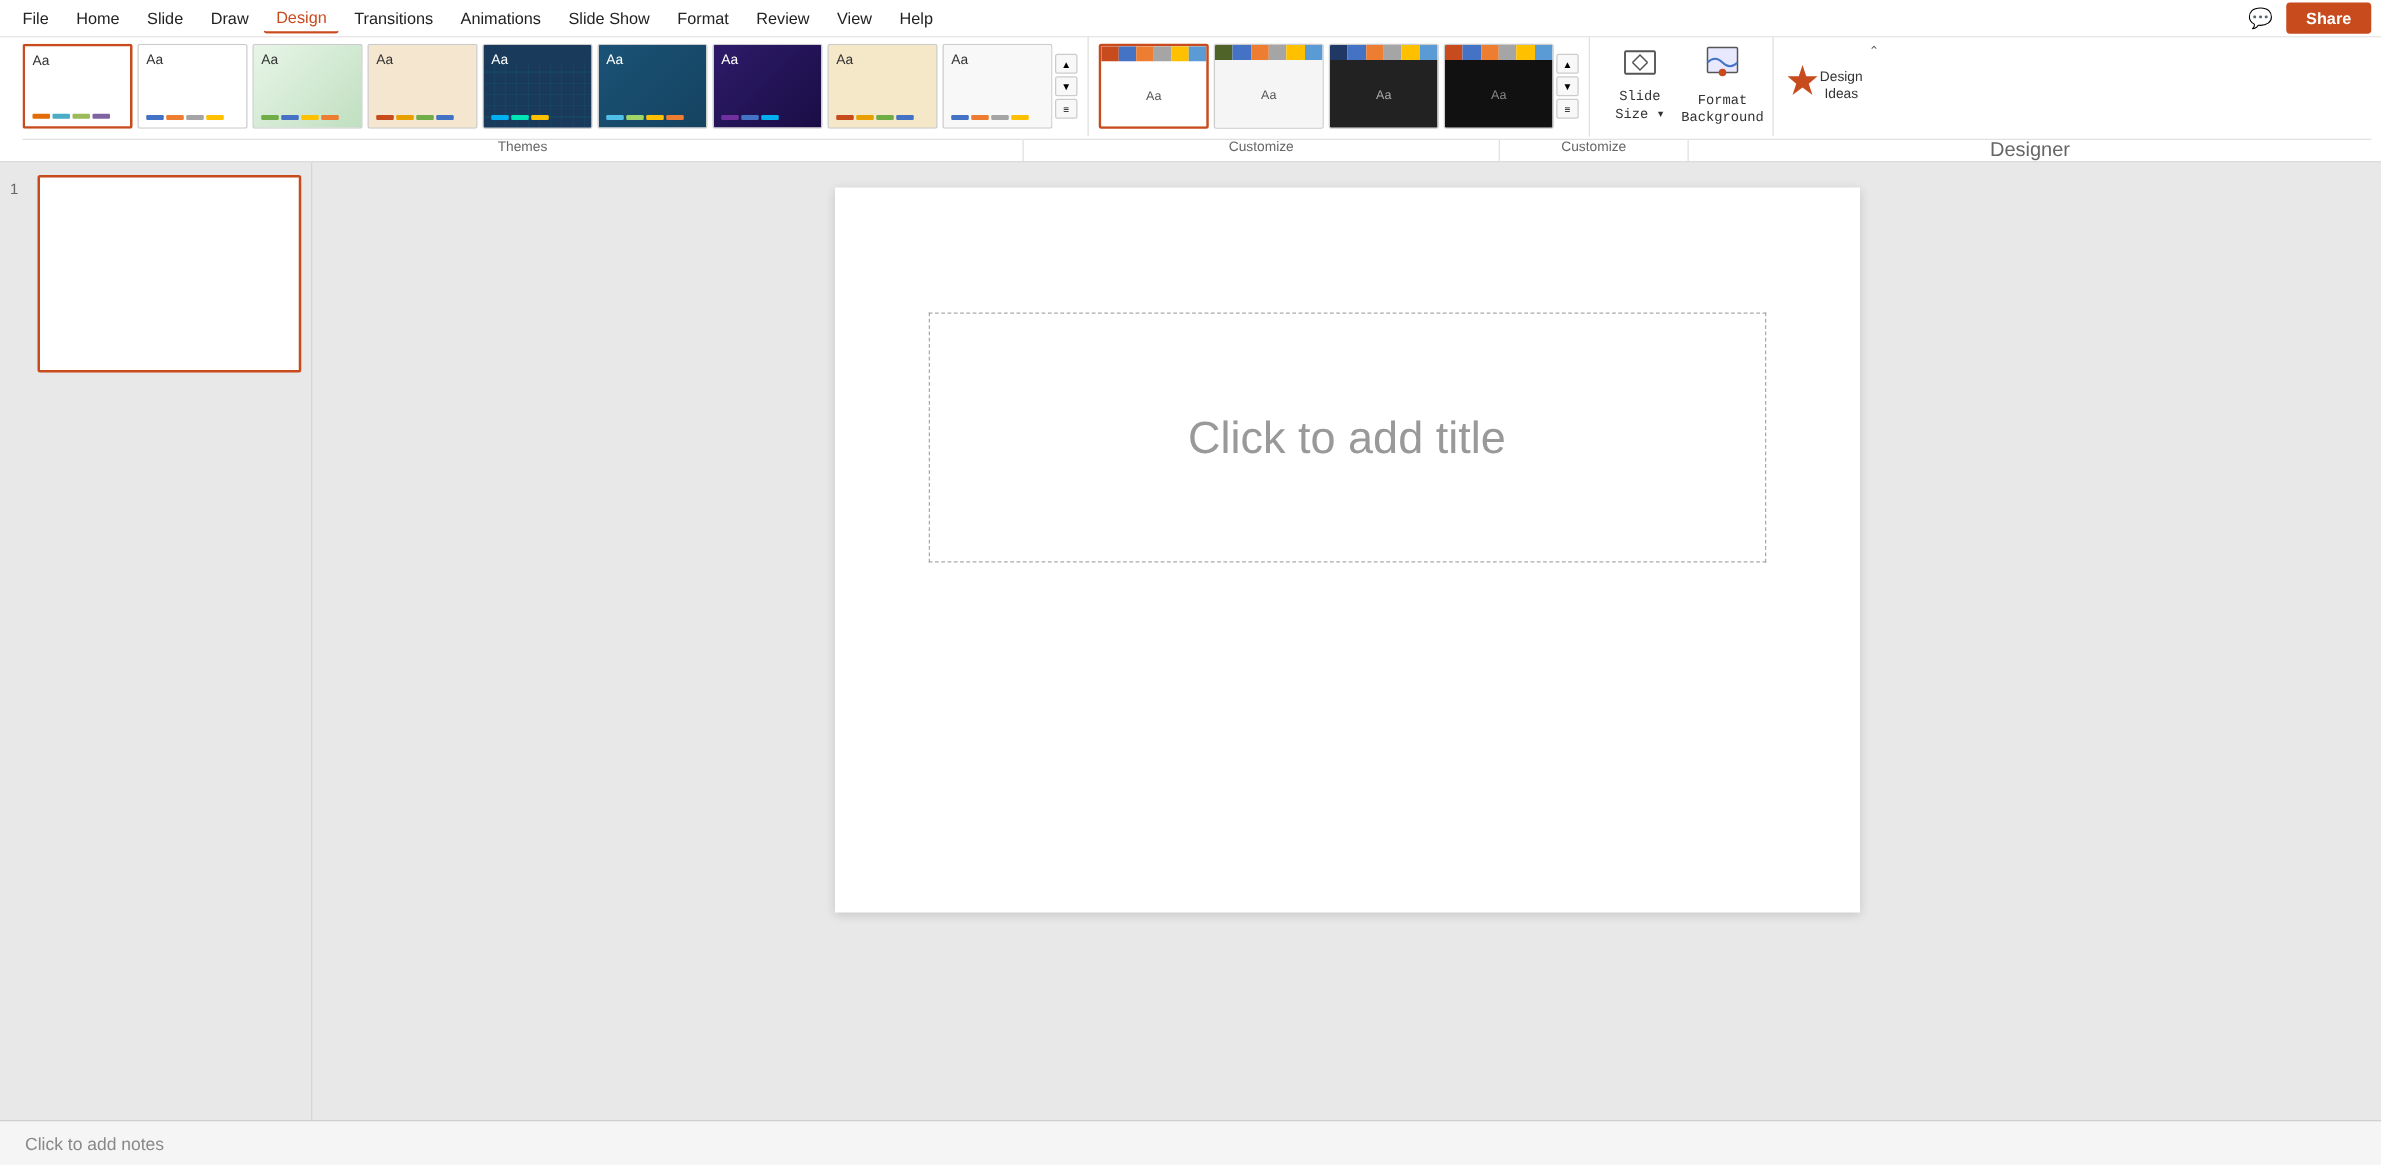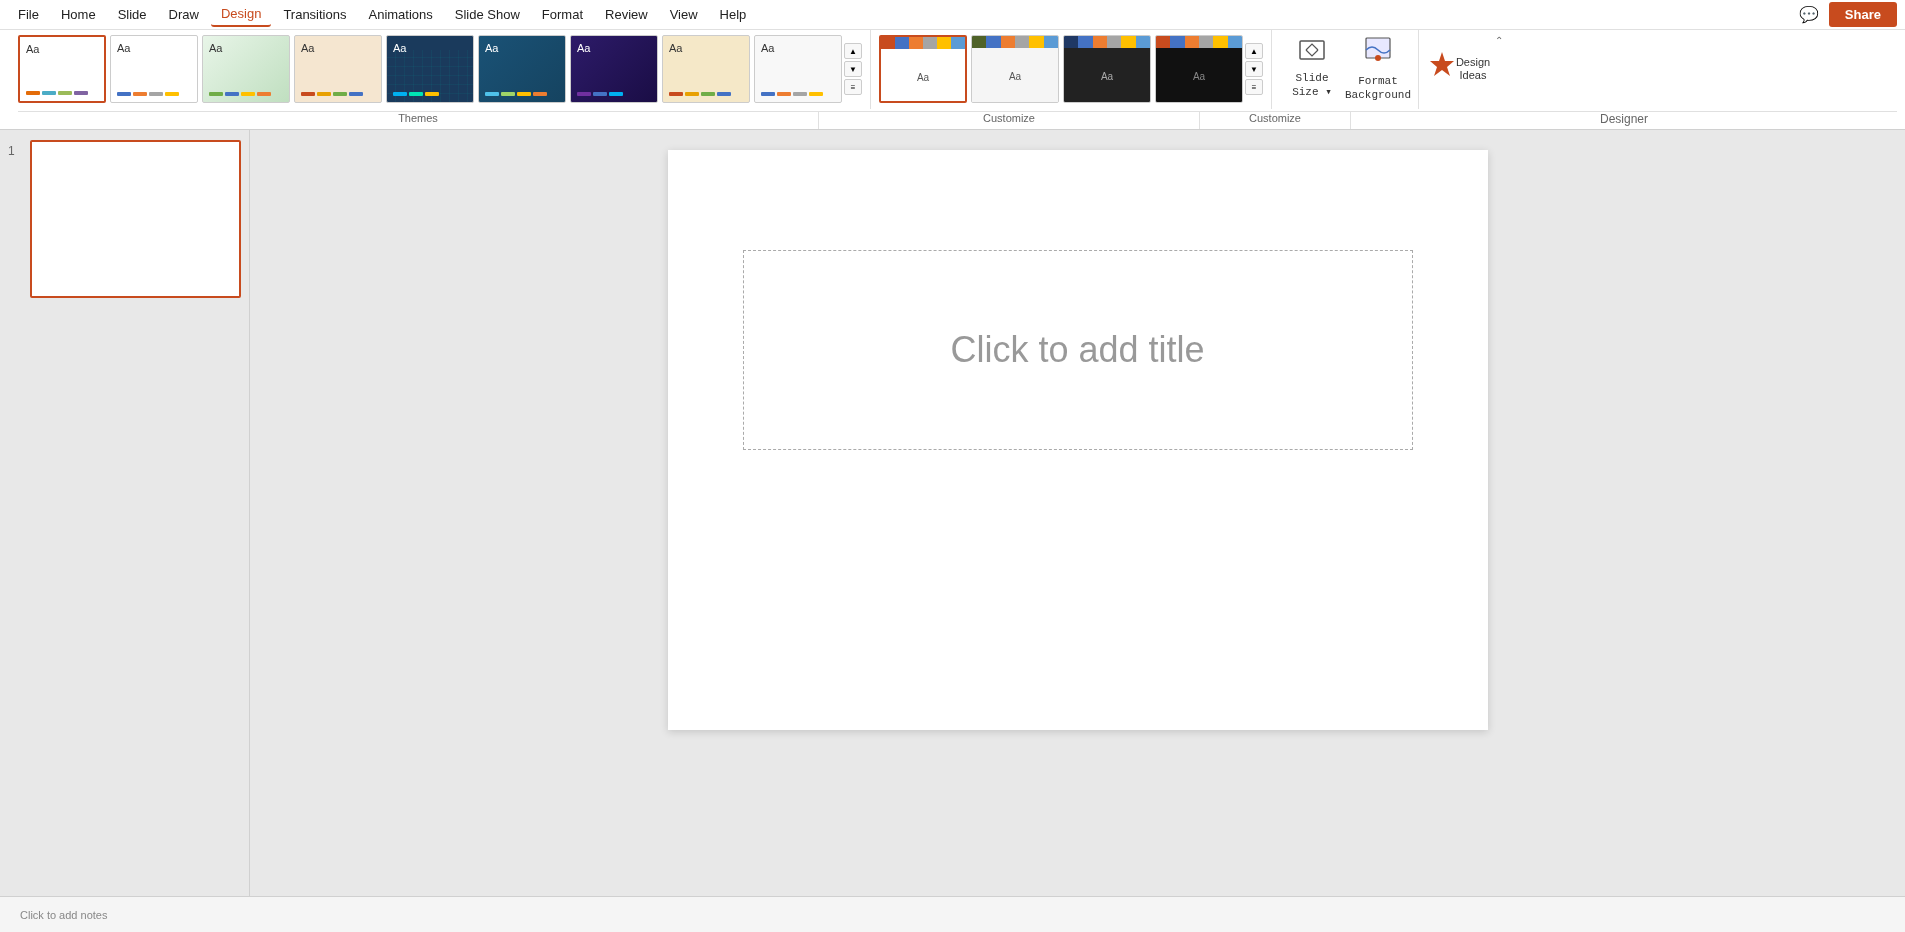--- a/index.html
+++ b/index.html
@@ -230,21 +230,21 @@
     
     .notes-area {
       background: #f5f5f5;
       height: 36px;
       border-top: 1px solid #d0d0d0;
       display: flex;
       align-items: center;
       padding: 0 20px;
     }
     .notes-text {
-      font-size: 11px;
+      font-size: 14px;
       color: #888;
     }
 
     .variant-body { height: 56px; display: flex; align-items: center; justify-content: center; padding: 4px; }
     .variant-body span { font-size: 11px; color: #666; }
   </style>
 </head>
 <body>
 
 <div class="menu-bar">
@@ -480,21 +480,21 @@
       <div class="ribbon-collapse" style="margin-left:4px;align-self:flex-start;padding-top:6px;">⌃</div>
     </div>
 
     <div style="display:flex; height:18px; margin-top:2px;">
       <div style="width:800px; text-align:center; font-size:11px; color:#666; border-top:1px solid #e0e0e0;">Themes</div>
       <div style="width:1px;background:#e0e0e0;"></div>
       <div style="width:380px; text-align:center; font-size:11px; color:#666; border-top:1px solid #e0e0e0;">Customize</div>
       <div style="width:1px;background:#e0e0e0;"></div>
       <div style="width:150px; text-align:center; font-size:11px; color:#666; border-top:1px solid #e0e0e0;">Customize</div>
       <div style="width:1px;background:#e0e0e0;"></div>
-      <div style="flex:1; text-align:center; font-size:12px; color:#666; border-top:1px solid #e0e0e0;">Designer</div>
+      <div style="flex:1; text-align:center; font-size:16px; color:#666; border-top:1px solid #e0e0e0;">Designer</div>
     </div>
   </div>
 </div>
 
 <div class="main-content">
 
   <div class="slides-panel">
     <div class="slide-thumb-container">
       <span class="slide-number">1</span>
       <div class="slide-thumb"></div>

